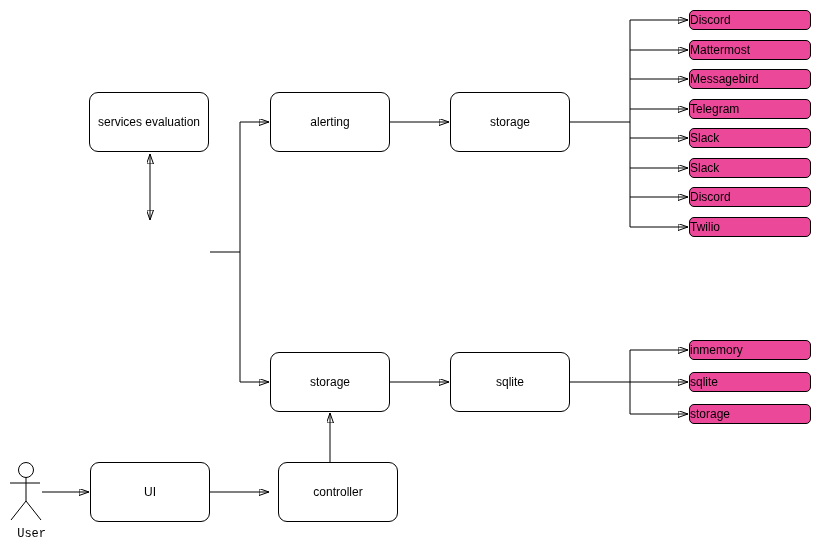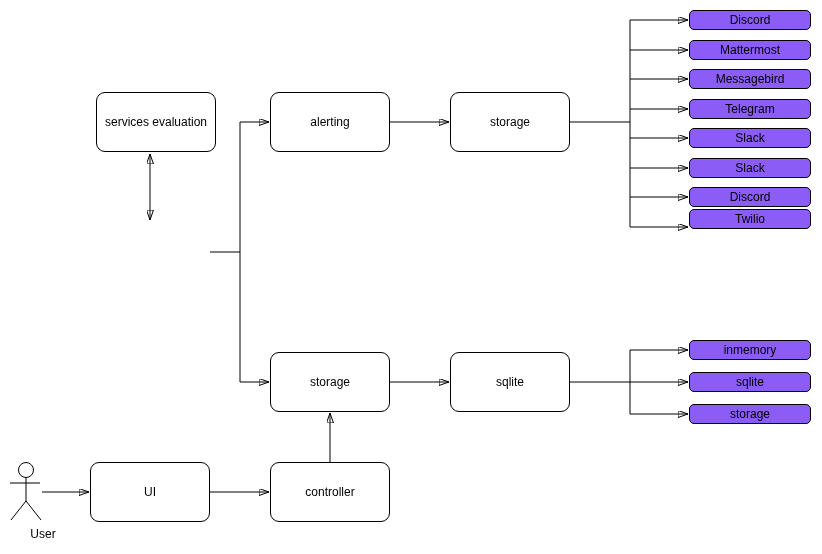--- a/index.html
+++ b/index.html
@@ -25,29 +25,30 @@
     box-sizing: border-box;
     display: flex; align-items: center; justify-content: center;
     text-align: center;
   }
   .leaf {
     position: absolute;
     left: 689px;
     width: 122px; height: 20px;
     border: 1px solid #000000;
     border-radius: 5px;
-    background: #8b5cf6;
+    background: #ec4899;
     box-sizing: border-box;
-    display: flex; align-items: center; justify-content: center;
+    display: flex; align-items: center; 
     text-align: center;
   }
   .actor-label {
     position: absolute;
-    left: 24px; top: 527px; width: 38px;
-    text-align: center;
+    left: 8px; top: 527px; width: 38px;
+    text-align: right;
+    font-family: Liberation Mono, monospace;
   }
 </style>
 </head>
 <body>
 
 <div class="canvas">
 
   <svg class="wires" width="822" height="554" viewBox="0 0 822 554">
     <defs>
       <marker id="arrow" viewBox="0 0 10 7" refX="10" refY="3.5" markerWidth="10" markerHeight="7" orient="auto-start-reverse">
@@ -88,39 +89,39 @@
 
     <g>
       <circle cx="26" cy="470" r="7.5"></circle>
       <line x1="26" y1="477.5" x2="26" y2="501"></line>
       <line x1="10" y1="483" x2="40" y2="483"></line>
       <line x1="26" y1="501" x2="11" y2="520"></line>
       <line x1="26" y1="501" x2="41" y2="520"></line>
     </g>
   </svg>
 
-  <div class="node" style="left:96px;top:92px">
+  <div class="node" style="left:89px;top:92px">
     <span>services evaluation</span>
   </div>
   <div class="node" style="left:270px;top:92px">
     <span>alerting</span>
   </div>
   <div class="node" style="left:450px;top:92px">
     <span>storage</span>
   </div>
   <div class="node" style="left:270px;top:352px">
     <span>storage</span>
   </div>
   <div class="node" style="left:450px;top:352px">
     <span>sqlite</span>
   </div>
   <div class="node" style="left:90px;top:462px">
     <span>UI</span>
   </div>
-  <div class="node" style="left:270px;top:462px">
+  <div class="node" style="left:278px;top:462px">
     <span>controller</span>
   </div>
 
   <div class="leaf" style="top:10px">
     <span>Discord</span>
   </div>
   <div class="leaf" style="top:40px">
     <span>Mattermost</span>
   </div>
   <div class="leaf" style="top:69px">
@@ -131,21 +132,21 @@
   </div>
   <div class="leaf" style="top:128px">
     <span>Slack</span>
   </div>
   <div class="leaf" style="top:158px">
     <span>Slack</span>
   </div>
   <div class="leaf" style="top:187px">
     <span>Discord</span>
   </div>
-  <div class="leaf" style="top:209px">
+  <div class="leaf" style="top:217px">
     <span>Twilio</span>
   </div>
 
   <div class="leaf" style="top:340px">
     <span>inmemory</span>
   </div>
   <div class="leaf" style="top:372px">
     <span>sqlite</span>
   </div>
   <div class="leaf" style="top:404px">

